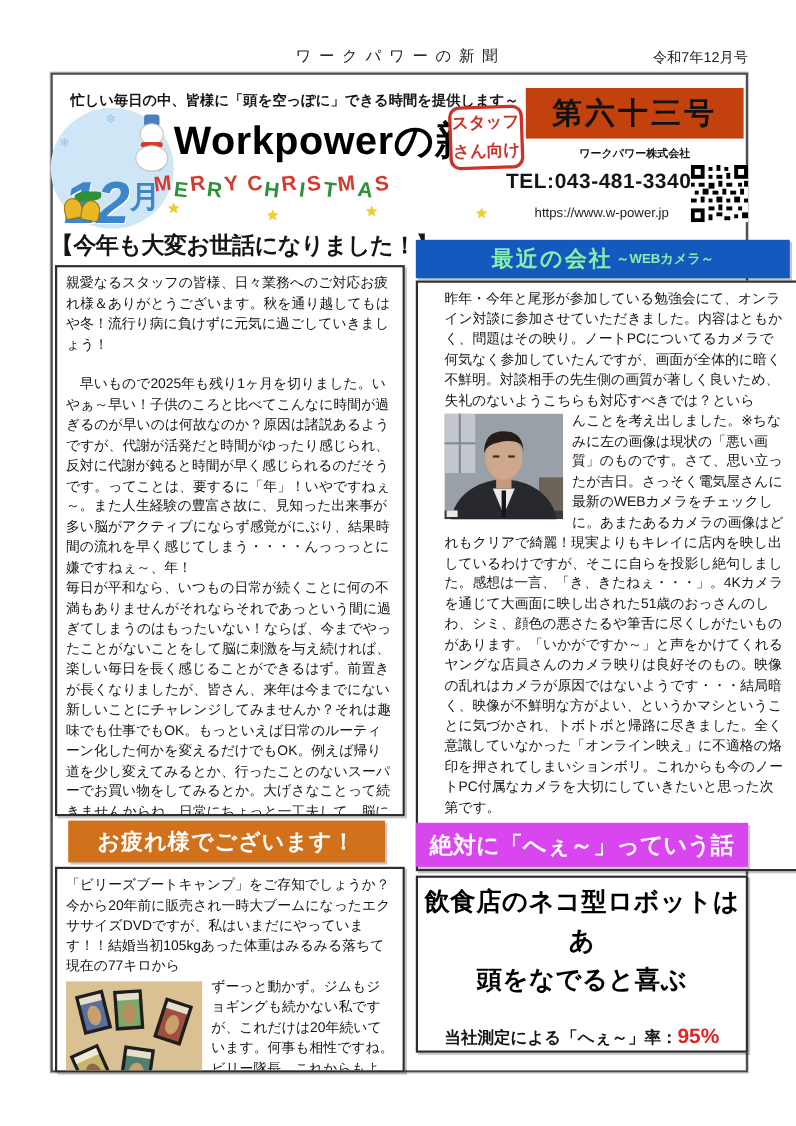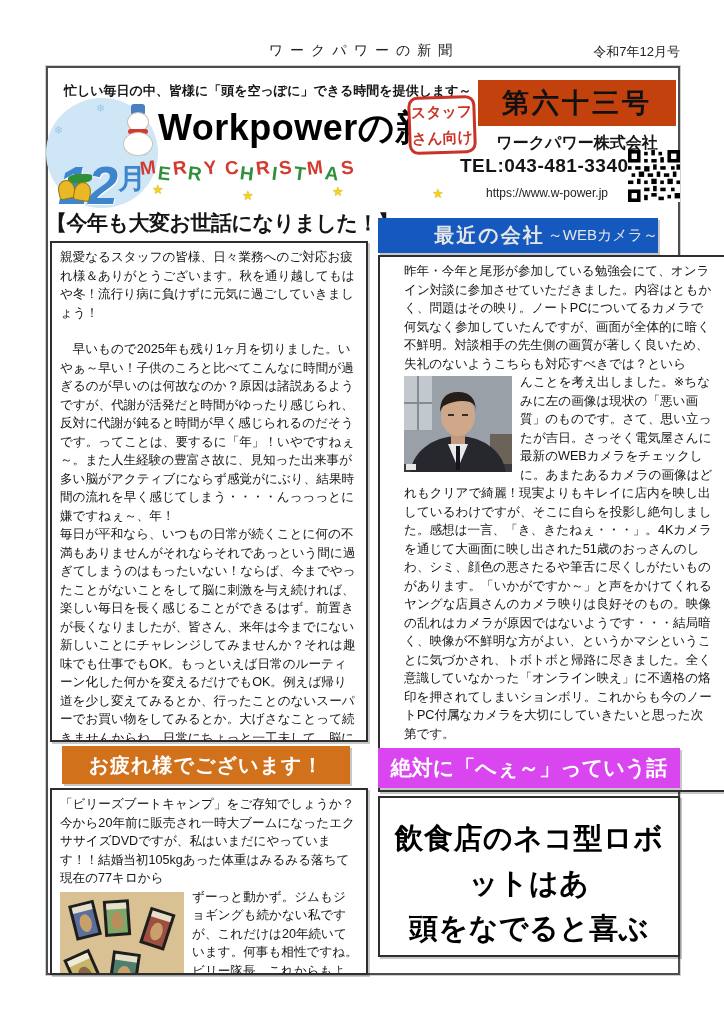--- a/index.html
+++ b/index.html
@@ -39,45 +39,45 @@
   
   .garland { position:absolute; left:140px; top:158px; width:336px; height:42px; font-size:19px; font-weight:800; letter-spacing:2px; }
   .garland span { display:inline-block; }
   .gstar { position:absolute; font-size:13px; color:#f2d21f; text-shadow:0 0 1px #b8960a; }
 
   
   .stamp { position:absolute; left:408px; top:96px; width:68px; height:58px; border:3px solid #cc3328; border-radius:10px; background:#fff; color:#cc3328; font-weight:800; font-size:15px; text-align:center; line-height:1.7; transform:rotate(-2deg); }
 
   
   .issue-box { position:absolute; left:478px; top:80px; width:198px; height:46px; background:#c2410c; display:flex; align-items:center; justify-content:center; font-size:27px; font-weight:800; letter-spacing:3px; color:#111; }
-  .company { position:absolute; left:478px; top:133px; width:198px; text-align:center; font-size:16px; font-weight:bold; }
+  .company { position:absolute; left:478px; top:133px; width:198px; text-align:center; font-size:10px; font-weight:bold; }
   .tel { position:absolute; left:460px; top:155px; width:170px; font-size:19px; font-weight:800; letter-spacing:0.5px; }
   .url { position:absolute; left:486px; top:186px; font-size:12px; color:#222; }
   .qr { position:absolute; left:628px; top:150px; width:52px; height:52px; }
 
   
   .abox { border:2px solid #2e2e2e; box-shadow:2px 2px 0 rgba(0,0,0,0.22); background:#fff; font-size:12.6px; line-height:1.47; overflow:hidden; }
 
   .left-title { position:absolute; left:46px; top:209px; width:330px; font-size:21px; font-weight:800; letter-spacing:-0.5px; white-space:nowrap; }
   .left-box { position:absolute; left:50px; top:241px; width:318px; height:501px; padding:5px 8px; }
   .left-box p.sp { margin-top:18px; }
 
-  .blue-head { position:absolute; left:378px; top:218px; width:280px; height:35px; background:#1558be; color:#e5e5e5; display:flex; align-items:center; justify-content:flex-end; box-shadow:2px 2px 0 rgba(0,0,0,0.22); }
+  .blue-head { position:absolute; left:378px; top:218px; width:340px; height:35px; background:#1558be; color:#86efac; display:flex; align-items:center; justify-content:center; box-shadow:2px 2px 0 rgba(0,0,0,0.22); }
   .blue-head .main { font-size:20px; font-weight:800; letter-spacing:2px; }
-  .blue-head .sub { font-size:15px; font-weight:400; margin-left:3px; }
+  .blue-head .sub { font-size:12px; font-weight:700; margin-left:3px; }
   .right-box { position:absolute; left:378px; top:255px; width:361px; height:537px; padding:5px 24px; }
   .photo-web { float:left; width:108px; height:96px; margin:3px 8px 2px 0; }
 
   .ol-head { position:absolute; left:62px; top:746px; width:288px; height:38px; background:#d2711c; color:#fff; display:flex; align-items:center; justify-content:center; font-size:20px; font-weight:800; letter-spacing:1px; box-shadow:2px 2px 0 rgba(0,0,0,0.22); }
   .bl-box { position:absolute; left:50px; top:788px; width:318px; height:187px; padding:5px 8px; }
   .photo-dvd { float:left; width:124px; height:108px; margin:4px 8px 0 0; }
 
   .or-head { position:absolute; left:378px; top:748px; width:302px; height:40px; background:#d946ef; color:#fff; display:flex; align-items:center; justify-content:center; font-size:21px; font-weight:800; box-shadow:2px 2px 0 rgba(0,0,0,0.22); }
   .hr-box { position:absolute; left:378px; top:796px; width:302px; height:161px; text-align:center; }
-  .headline { margin-top:18px; font-size:29px; font-weight:800; line-height:1.55; letter-spacing:0.5px; color:#000; }
+  .headline { margin-top:4px; font-size:23px; font-weight:800; line-height:1.55; letter-spacing:0.5px; color:#000; }
   .rate { margin-top:20px; font-size:15px; font-weight:800; }
   .rate .val { color:#e52222; font-size:19px; }
 </style>
 </head>
 <body>
 
 <div class="page">
 
   <div class="top-head">
     <div class="top-title">ワークパワーの新聞</div>

